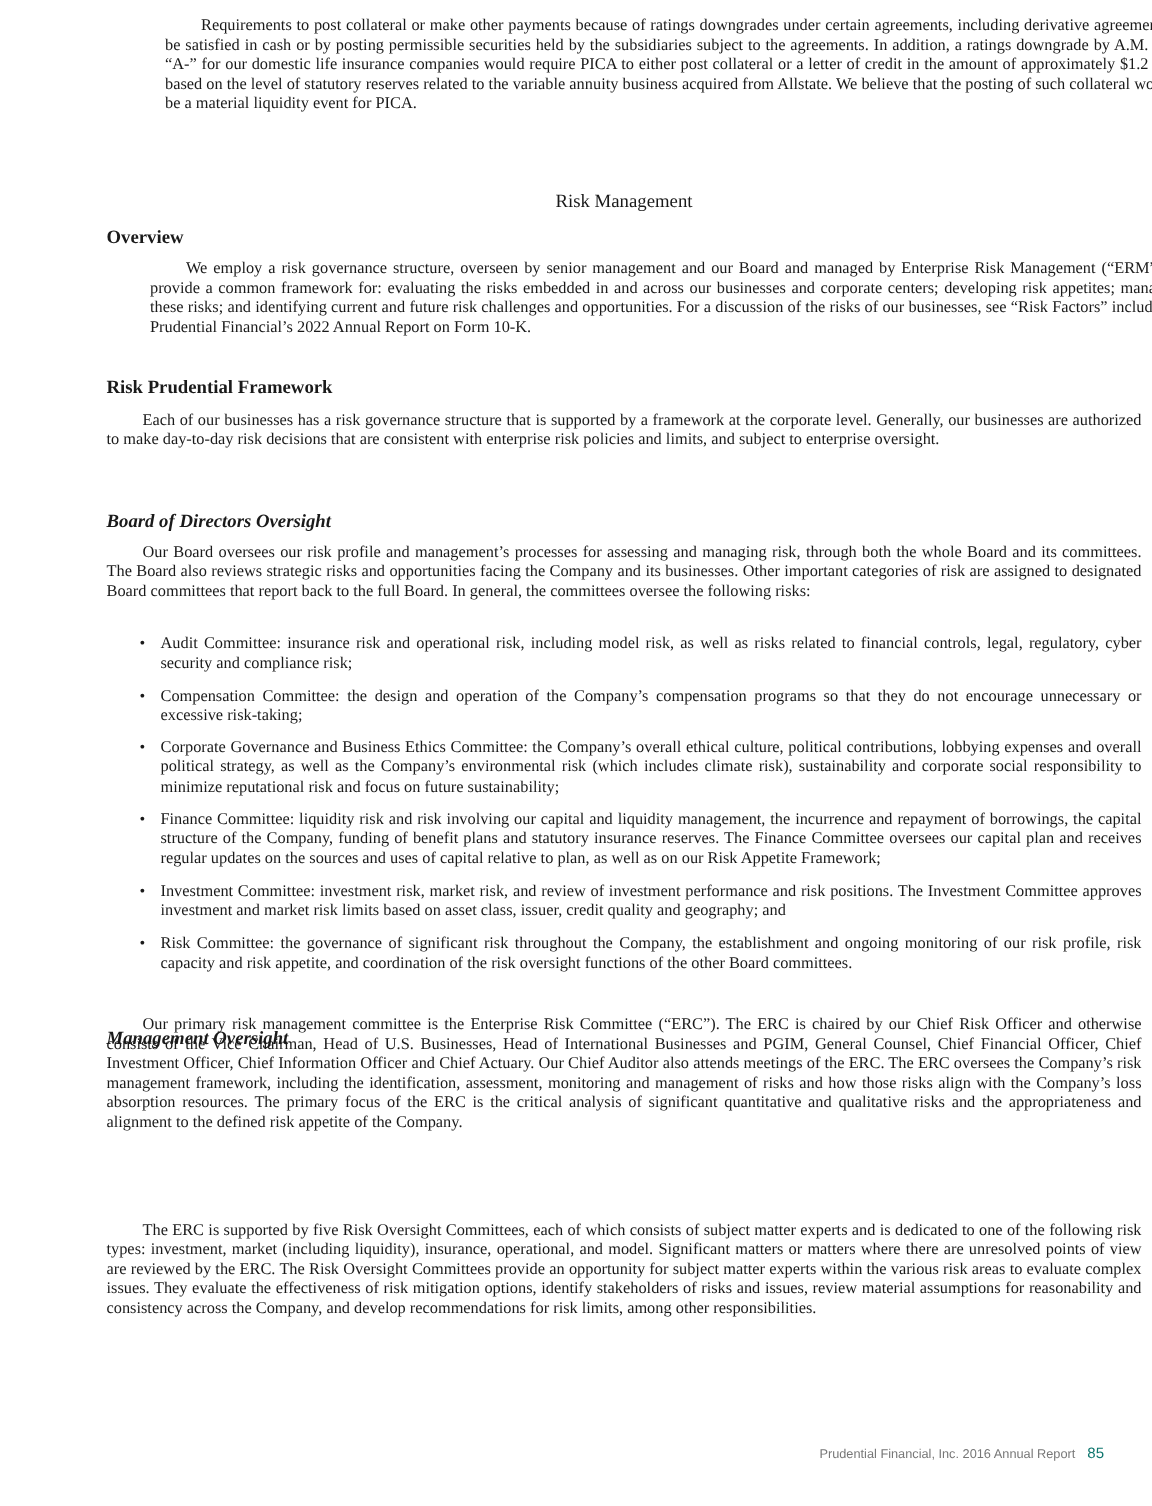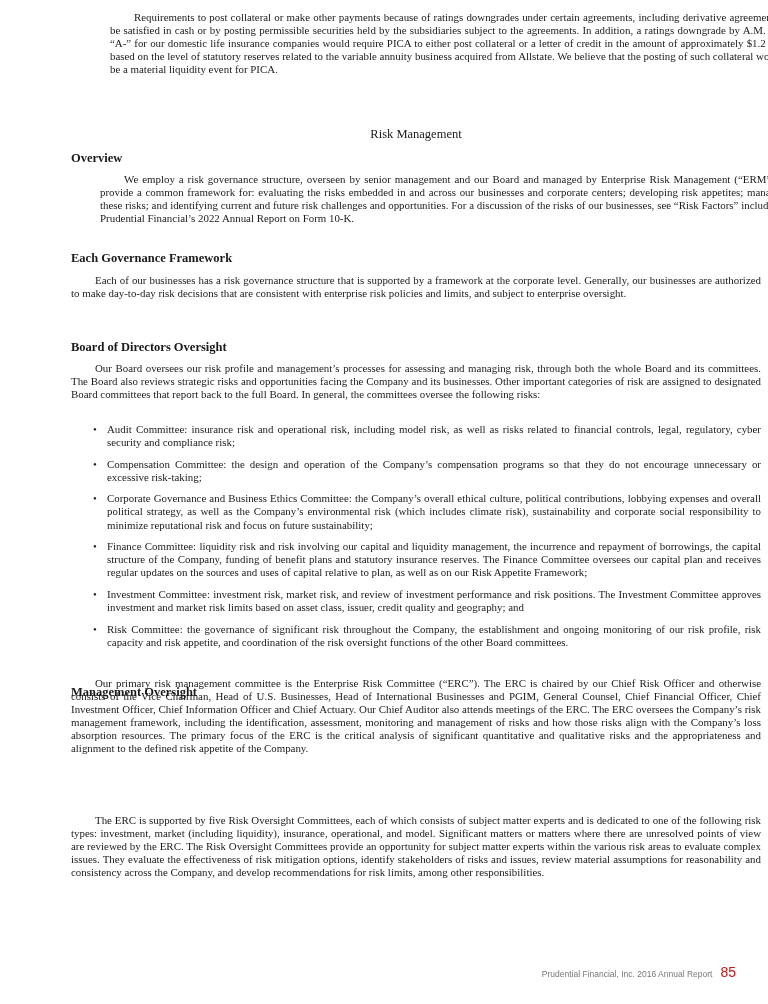--- a/index.html
+++ b/index.html
@@ -11,52 +11,52 @@
   .page { position: absolute; left: 71px; top: 0; width: 690px; }
   p {
     margin: 0; font-size: 10.9px; line-height: 13.1px;
     text-align: justify; text-indent: 24px;
   }
   .h-center {
     position: absolute; left: 0; width: 690px; text-align: center;
     font-weight: normal; font-size: 12.5px;
   }
   .h-bold { position: absolute; font-weight: bold; font-size: 12.5px; }
-  .h-italic { position: absolute; font-weight: bold; font-size: 12.5px; }
+  .h-italic { position: absolute; font-weight: bold; font-style: italic; font-size: 12.5px; }
   .block { position: absolute; left: 0; width: 690px; }
   ul { list-style: none; margin: 0; padding: 0; }
   li {
     position: relative; padding-left: 36px; font-size: 10.9px; line-height: 13.1px;
     text-align: justify; margin-bottom: 8.5px;
   }
   li .bullet { position: absolute; left: 22px; top: 0; }
   .footer {
     position: absolute; right: 32px; top: 964px;
     font-family: "Liberation Sans", "DejaVu Sans", sans-serif;
     color: #777777; font-size: 8.5px;
   }
-  .footer .page-num { font-size: 14px; color: #b91c1c; margin-left: 8px; }
+  .footer .page-num { font-size: 10px; color: #0f766e; margin-left: 8px; }
 </style>
 </head>
 <body>
 
 <div class="page">
 
   <div class="block" style="top:11px;margin-left:39px;">
     <p>Requirements to post collateral or make other payments because of ratings downgrades under certain agreements, including derivative agreements, can be satisfied in cash or by posting permissible securities held by the subsidiaries subject to the agreements. In addition, a ratings downgrade by A.M. Best to “A-” for our domestic life insurance companies would require PICA to either post collateral or a letter of credit in the amount of approximately $1.2 billion, based on the level of statutory reserves related to the variable annuity business acquired from Allstate. We believe that the posting of such collateral would not be a material liquidity event for PICA.</p>
   </div>
 
   <div class="h-center" style="top:127px;">Risk Management</div>
 
   <div class="h-bold" style="top:151px; left:0;">Overview</div>
   <div class="block" style="top:173px;margin-left:29px;">
     <p>We employ a risk governance structure, overseen by senior management and our Board and managed by Enterprise Risk Management (“ERM”), to provide a common framework for: evaluating the risks embedded in and across our businesses and corporate centers; developing risk appetites; managing these risks; and identifying current and future risk challenges and opportunities. For a discussion of the risks of our businesses, see “Risk Factors” included in Prudential Financial’s 2022 Annual Report on Form 10-K.</p>
   </div>
 
-  <div class="h-bold" style="top:251px; left:0;">Each Governance Framework</div>
+  <div class="h-bold" style="top:251px; left:0;">Risk Prudential Framework</div>
   <div class="block" style="top:274px;">
     <p>Each of our businesses has a risk governance structure that is supported by a framework at the corporate level. Generally, our businesses are authorized to make day-to-day risk decisions that are consistent with enterprise risk policies and limits, and subject to enterprise oversight.</p>
   </div>
 
   <div class="h-italic" style="top:340px; left:0;">Board of Directors Oversight</div>
   <div class="block" style="top:362px;">
     <p>Our Board oversees our risk profile and management’s processes for assessing and managing risk, through both the whole Board and its committees. The Board also reviews strategic risks and opportunities facing the Company and its businesses. Other important categories of risk are assigned to designated Board committees that report back to the full Board. In general, the committees oversee the following risks:</p>
   </div>
 
   <div class="block" style="top:423px;">

